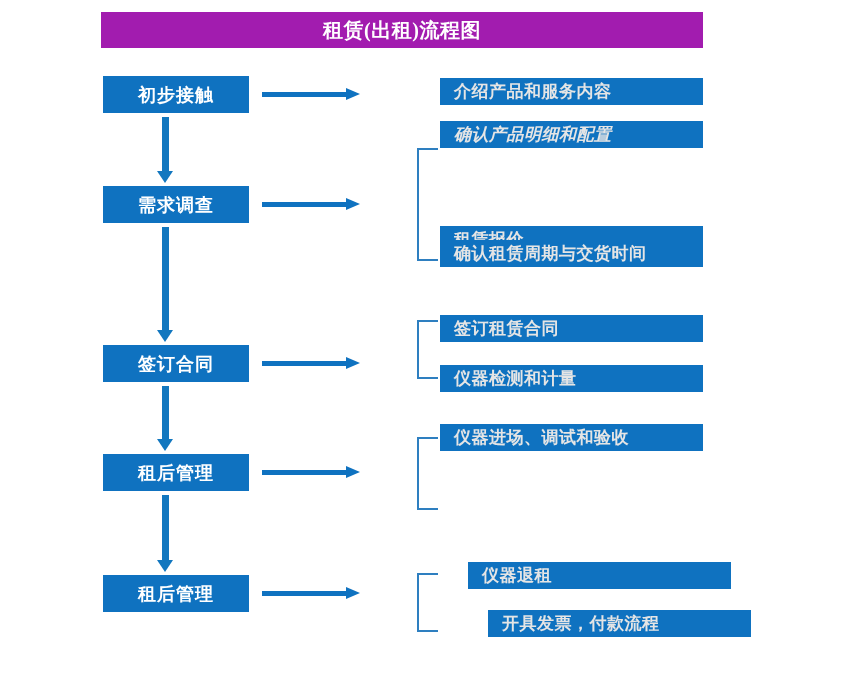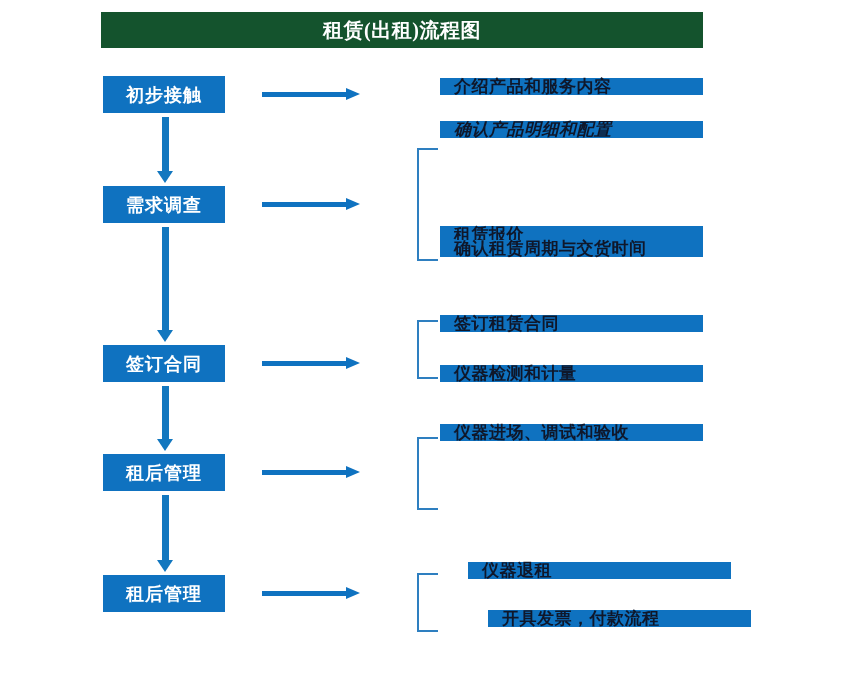--- a/index.html
+++ b/index.html
@@ -23,56 +23,56 @@
     height: 688px;
   }
 
   
   .title-bar {
     position: absolute;
     left: 101px;
     top: 12px;
     width: 602px;
     height: 36px;
-    background: #14532d;
+    background: #a21caf;
     color: #ffffff;
     font-size: 20px;
     font-weight: bold;
     letter-spacing: 0.5px;
     display: flex;
     align-items: center;
     justify-content: center;
     box-sizing: border-box;
   }
 
   
   .stage-box {
     position: absolute;
     left: 103px;
-    width: 122px;
+    width: 146px;
     height: 37px;
     background: #0f72c0;
     color: #ffffff;
     font-size: 18px;
     font-weight: bold;
     display: flex;
     align-items: center;
     justify-content: center;
     box-sizing: border-box;
     letter-spacing: 1px;
   }
 
   
   .detail-box {
     position: absolute;
     left: 440px;
     width: 263px;
-    height: 17px;
+    height: 27px;
     background: #0f72c0;
-    color: #0f172a;
+    color: #e5e5e5;
     font-size: 17px;
     font-weight: bold;
     display: flex;
     align-items: center;
     box-sizing: border-box;
     padding-left: 14px;
     letter-spacing: 0.5px;
   }
 
   

